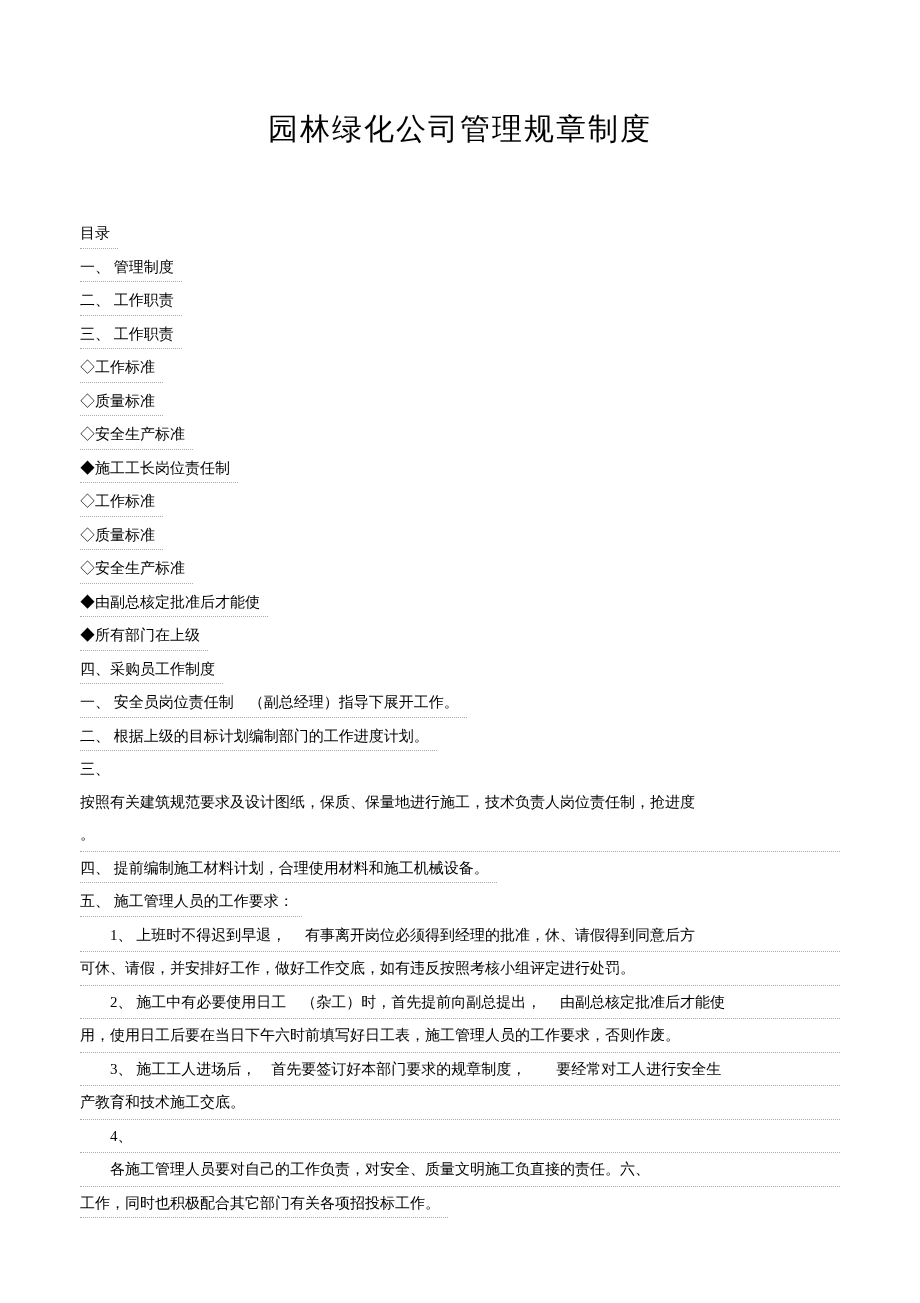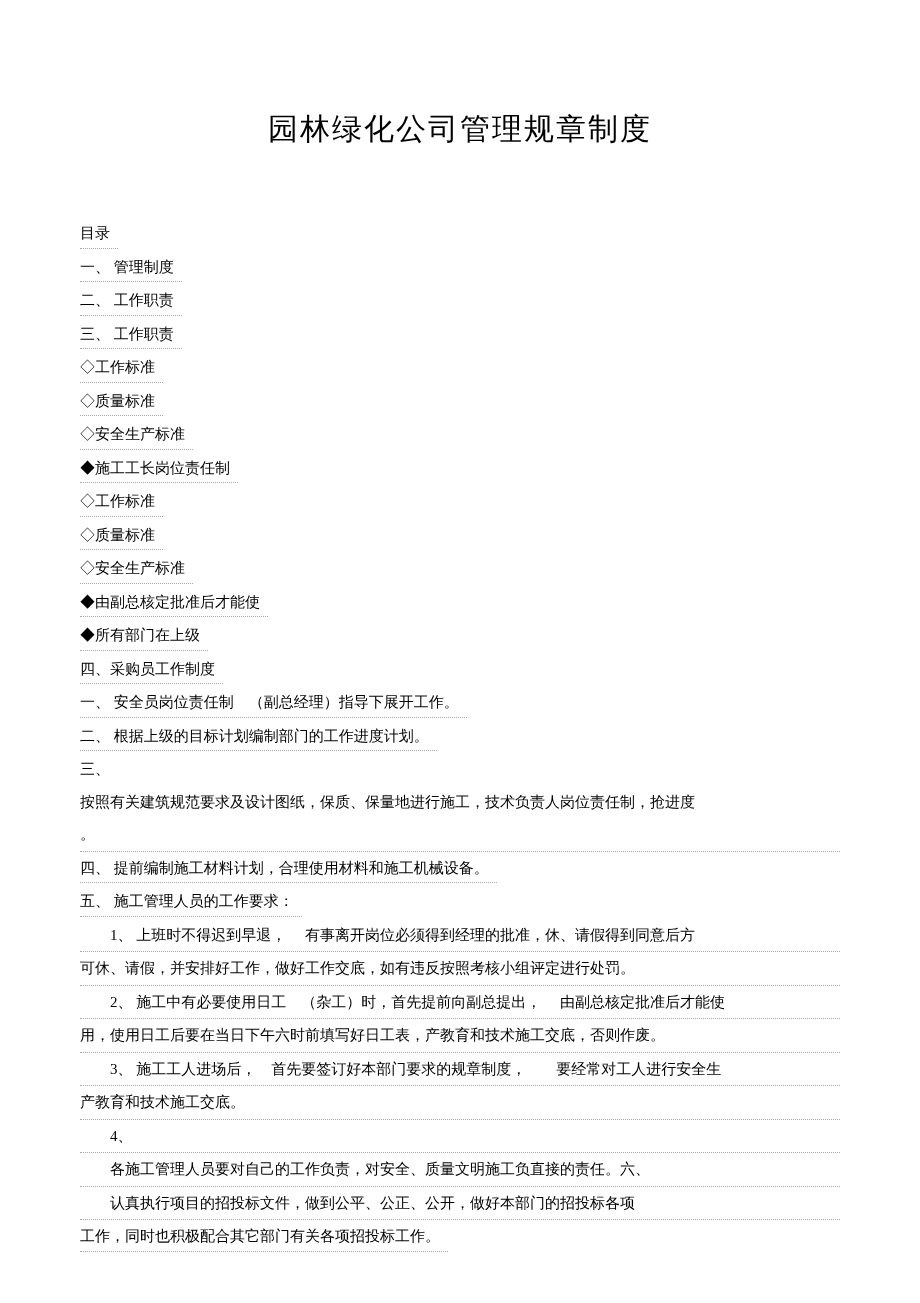--- a/index.html
+++ b/index.html
@@ -62,21 +62,20 @@
   <div class="row indent1"><span class="short-line">一、 安全员岗位责任制　（副总经理）指导下展开工作。</span></div>
   <div class="row indent1"><span class="short-line">二、 根据上级的目标计划编制部门的工作进度计划。</span></div>
   <div class="row indent1 no-border">三、</div>
   <div class="row no-border">按照有关建筑规范要求及设计图纸，保质、保量地进行施工，技术负责人岗位责任制，抢进度</div>
   <div class="line">。</div>
   <div class="row indent1"><span class="short-line">四、 提前编制施工材料计划，合理使用材料和施工机械设备。</span></div>
   <div class="row indent1"><span class="short-line">五、 施工管理人员的工作要求：</span></div>
   <div class="line indent1">1、 上班时不得迟到早退，　 有事离开岗位必须得到经理的批准，休、请假得到同意后方</div>
   <div class="line">可休、请假，并安排好工作，做好工作交底，如有违反按照考核小组评定进行处罚。</div>
   <div class="line indent1">2、 施工中有必要使用日工　（杂工）时，首先提前向副总提出，　 由副总核定批准后才能使</div>
-  <div class="line">用，使用日工后要在当日下午六时前填写好日工表，产教育和技术施工交底，否则作废。</div>
+  <div class="line">用，使用日工后要在当日下午六时前填写好日工表，施工管理人员的工作要求，否则作废。</div>
   <div class="line indent1">3、 施工工人进场后，　首先要签订好本部门要求的规章制度，　　要经常对工人进行安全生</div>
   <div class="line">产教育和技术施工交底。</div>
   <div class="line indent1">4、</div>
   <div class="line indent1">各施工管理人员要对自己的工作负责，对安全、质量文明施工负直接的责任。六、</div>
-  <div class="line indent1">认真执行项目的招投标文件，做到公平、公正、公开，做好本部门的招投标各项</div>
   <div class="row"><span class="short-line">工作，同时也积极配合其它部门有关各项招投标工作。</span></div>
 
 </div>
 
 </body></html>

